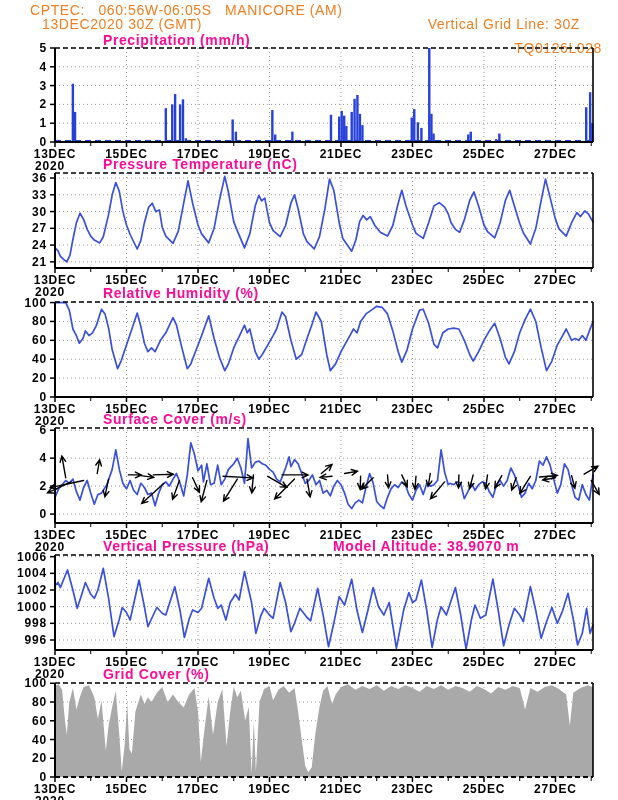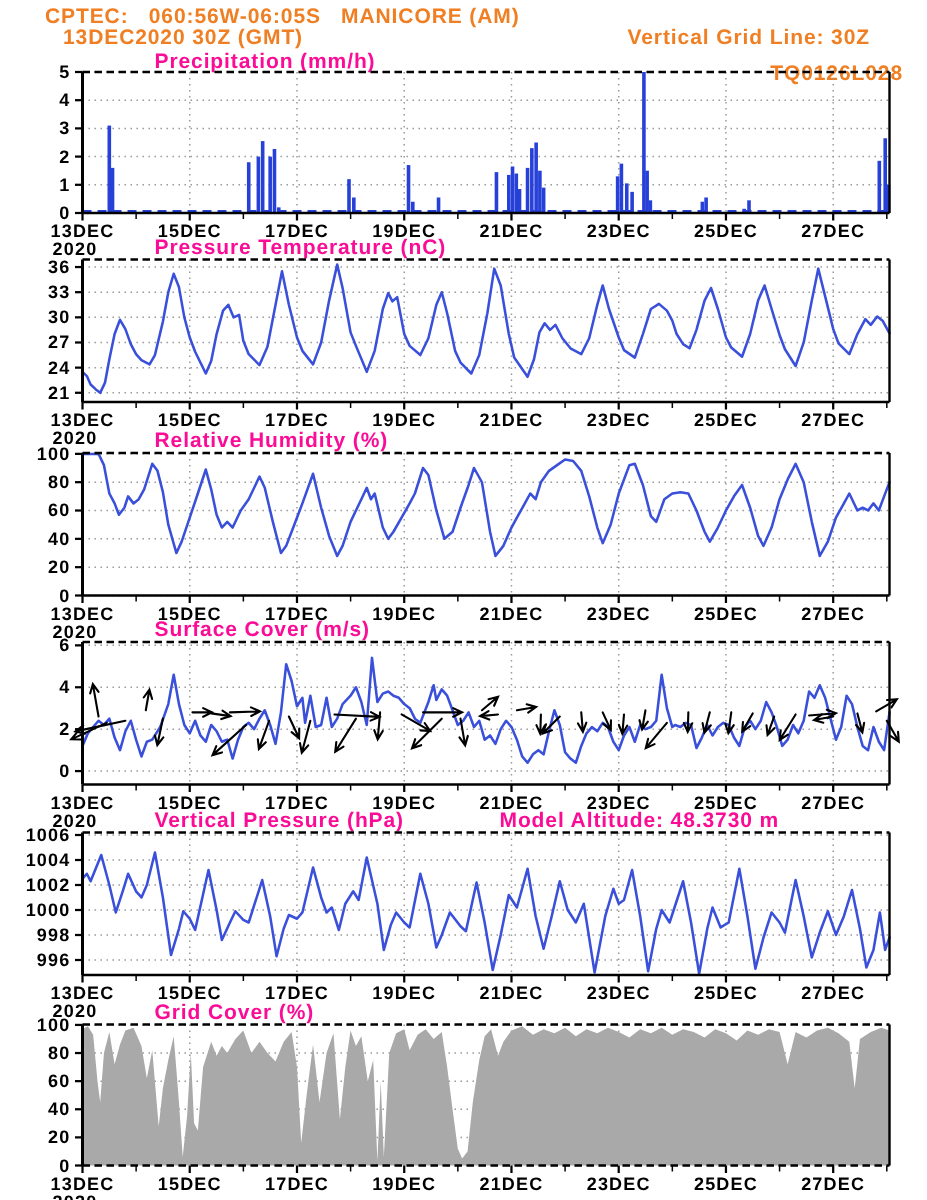--- a/index.html
+++ b/index.html
@@ -1,37 +1,37 @@
 <!DOCTYPE html>
 <html><head>
 <meta charset="utf-8">
 <style>
   html,body{margin:0;padding:0;}
   body{width:618px;height:800px;position:relative;overflow:hidden;background:#fff;
        font-family:"Liberation Sans", sans-serif;}
-  .hdr{position:absolute;font-weight:bold;font-size:14px;letter-spacing:0.6px;white-space:pre;}
+  .hdr{position:absolute;font-weight:normal;font-size:14px;letter-spacing:0.6px;white-space:pre;}
   .orange{color:#ef7f22;}
   .magenta{color:#fb0c96;}
   .ptitle{position:absolute;left:70px;font-weight:bold;font-size:14px;letter-spacing:0.6px;white-space:pre;margin-left:33px;}
   #chart-svg{position:absolute;left:0;top:0;}
 </style>
 </head>
 <body>
 
 <div class="hdr orange" style="left:30px;top:2px;">CPTEC:   060:56W-06:05S   MANICORE (AM)</div>
 <div class="hdr orange" style="left:42px;top:16px;">13DEC2020 30Z (GMT)</div>
 <div class="hdr orange" style="right:38px;top:16px;">Vertical Grid Line: 30Z</div>
 <div class="hdr orange" style="right:16px;top:40px;">TQ0126L028</div>
 
 <div class="ptitle magenta" style="top:32px;">Precipitation (mm/h)</div>
 <div class="ptitle magenta" style="top:156px;">Pressure Temperature (nC)</div>
 <div class="ptitle magenta" style="top:285px;">Relative Humidity (%)</div>
 <div class="ptitle magenta" style="top:411px;">Surface Cover (m/s)</div>
 <div class="ptitle magenta" style="top:538px;">Vertical Pressure (hPa)</div>
-<div class="ptitle magenta" style="top:538px;left:300px;">Model Altitude: 48.3730 m</div>
+<div class="ptitle magenta" style="top:538px;left:300px;">Model Altitude: 38.9070 m</div>
 <div class="ptitle magenta" style="top:666px;">Grid Cover (%)</div>
 
 <svg id="chart-svg" width="618" height="800" viewBox="0 0 618 800">
     <g>
       <line x1="55" y1="142" x2="593" y2="142" stroke="#999999" stroke-width="1" stroke-dasharray="1 3"></line>
       <line x1="55" y1="123.2" x2="593" y2="123.2" stroke="#999999" stroke-width="1" stroke-dasharray="1 3"></line>
       <line x1="55" y1="104.4" x2="593" y2="104.4" stroke="#999999" stroke-width="1" stroke-dasharray="1 3"></line>
       <line x1="55" y1="85.6" x2="593" y2="85.6" stroke="#999999" stroke-width="1" stroke-dasharray="1 3"></line>
       <line x1="55" y1="66.8" x2="593" y2="66.8" stroke="#999999" stroke-width="1" stroke-dasharray="1 3"></line>
       <line x1="55" y1="48" x2="593" y2="48" stroke="#999999" stroke-width="1" stroke-dasharray="1 3"></line>

